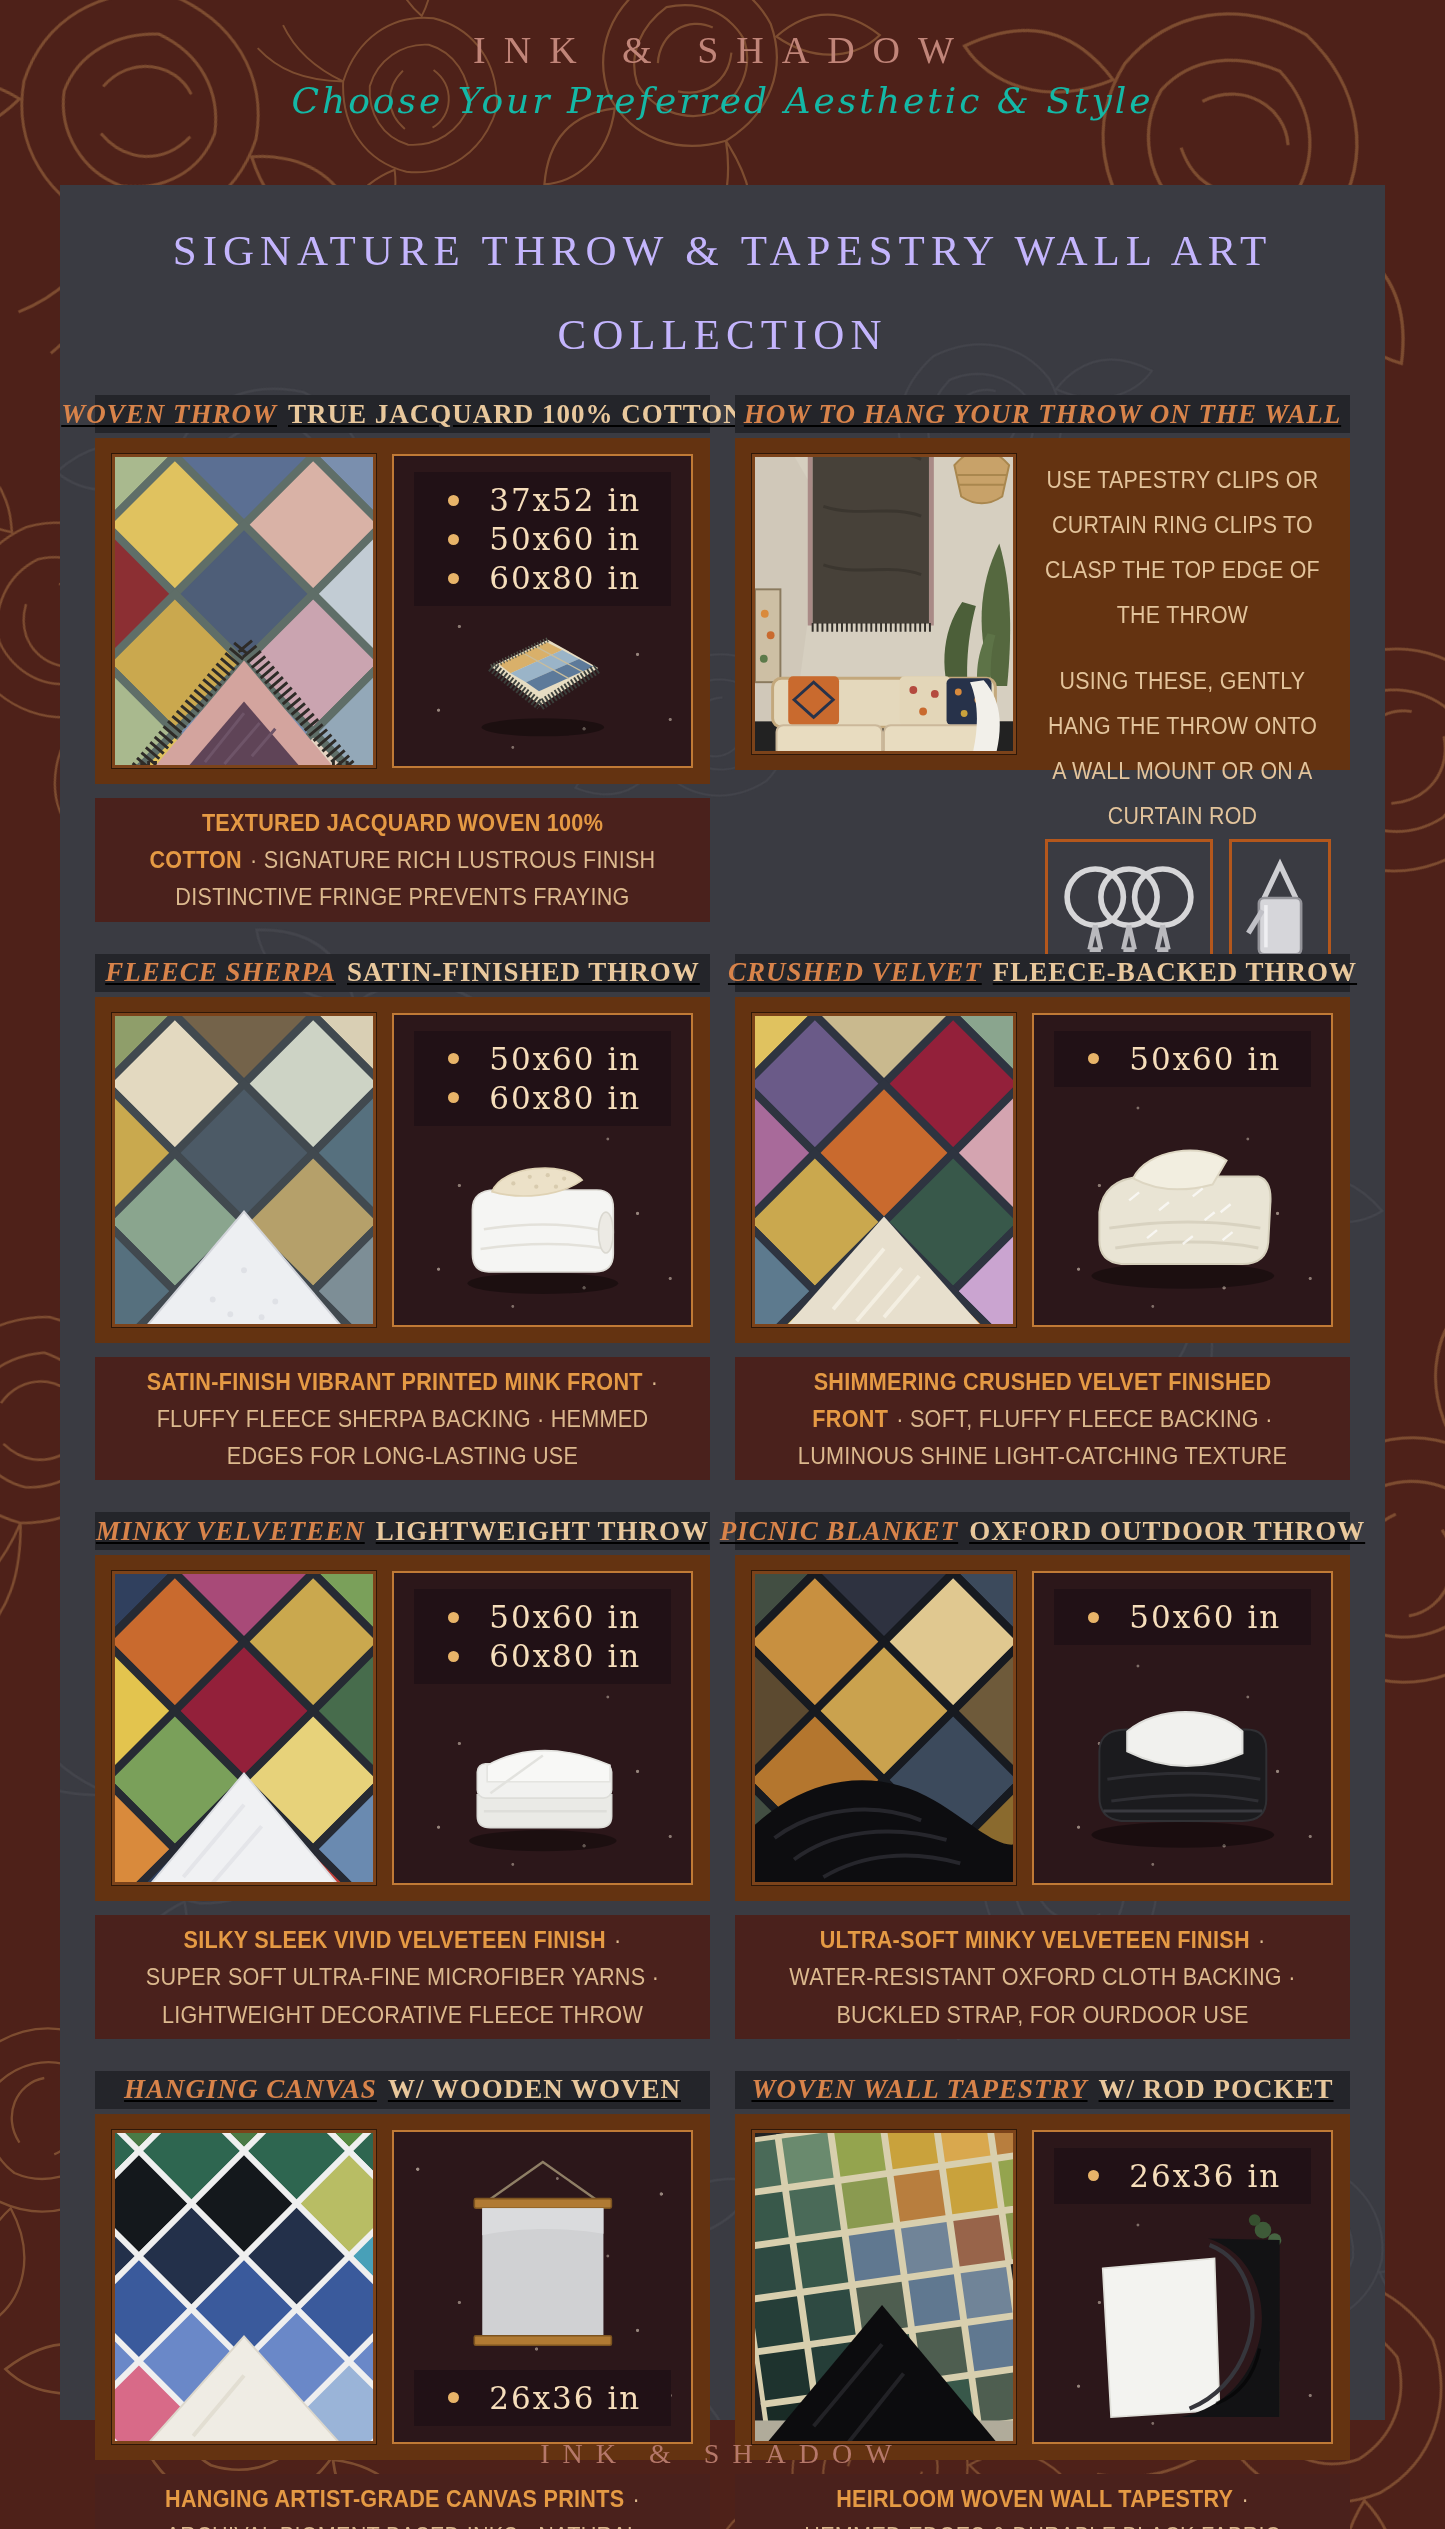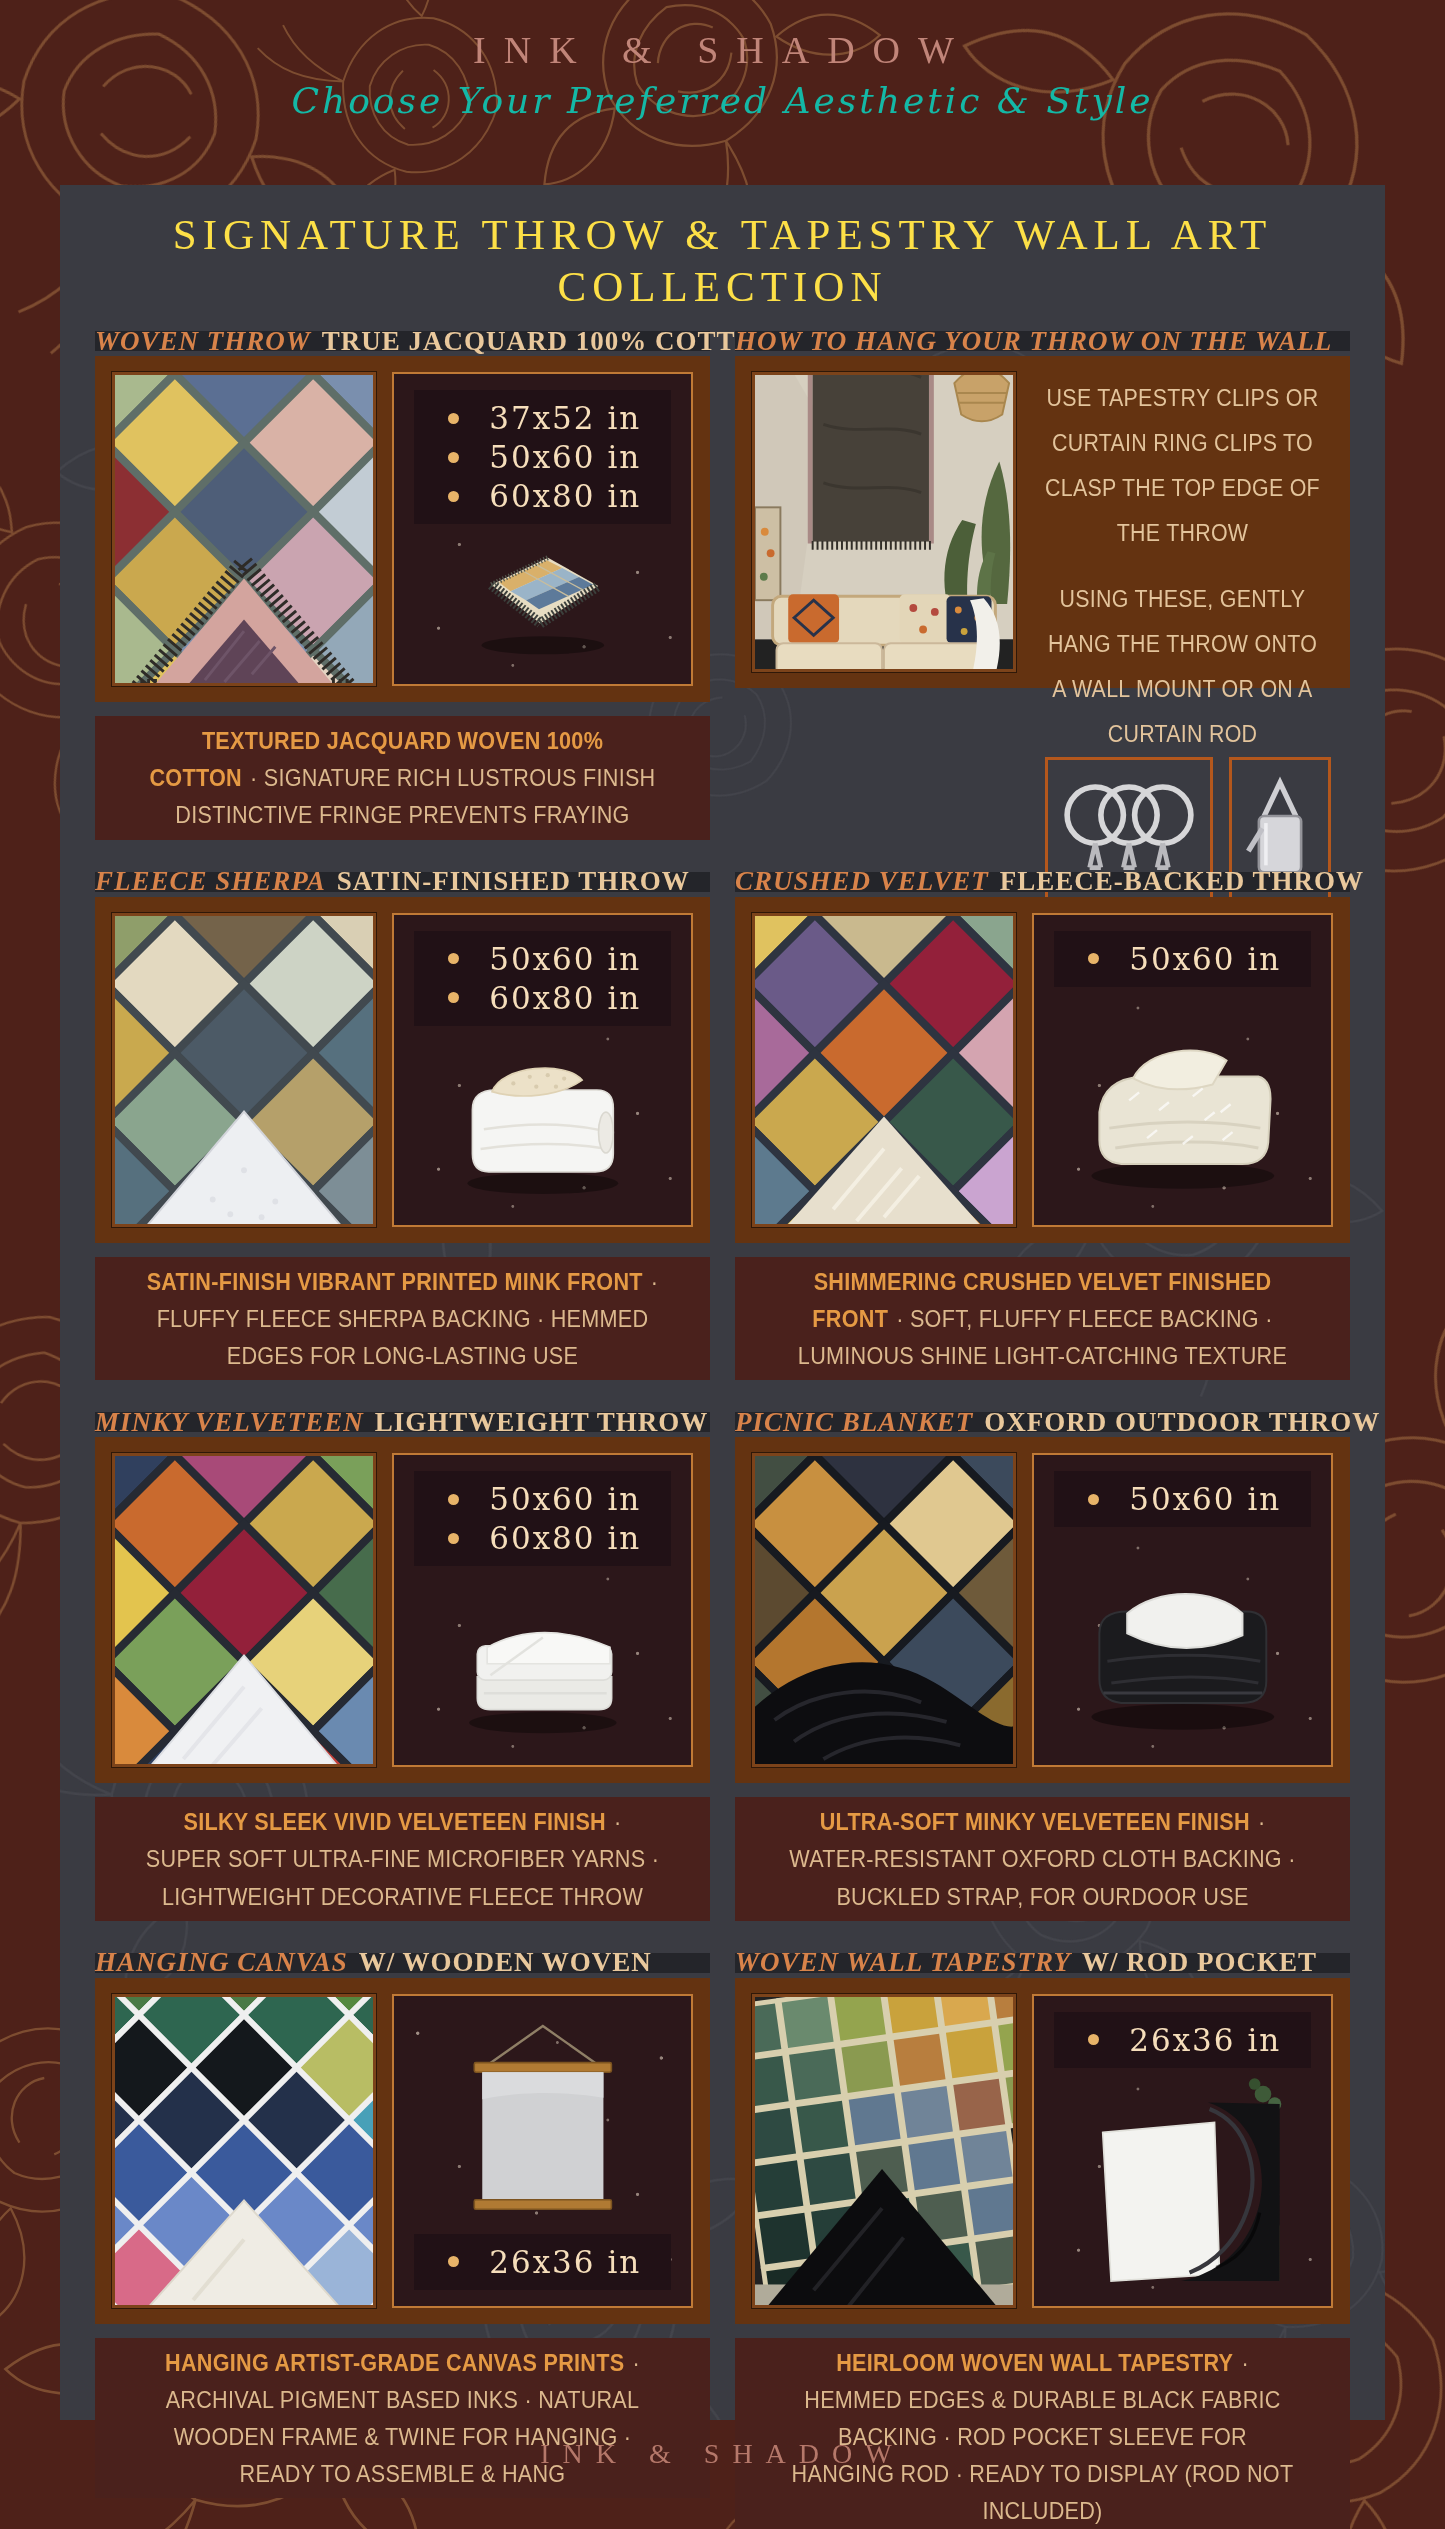--- a/index.html
+++ b/index.html
@@ -14,30 +14,30 @@
   .brand-header{position:absolute;top:0;left:0;width:100%;height:185px;text-align:center;z-index:2;}
   .brand-title{padding-top:28px;font-size:38px;font-weight:400;letter-spacing:18px;color:#c18579;}
   .brand-sub{margin-top:8px;font-style:italic;font-size:36px;letter-spacing:3px;color:#14b8a6;font-family:"DejaVu Serif",serif;}
 
   
   .panel{position:absolute;top:185px;left:60px;width:1325px;height:2235px;background:#3a3b42;z-index:1;}
   .panel-floral{position:absolute;inset:0;pointer-events:none;}
   .panel-content{position:relative;z-index:2;}
   .collection-heading{
     margin:24px 0 18px;text-align:center;font-size:43px;font-weight:400;
-    letter-spacing:6px;color:#fde047;line-height:52px;
+    letter-spacing:6px;color:#c4b5fd;line-height:84px;
   }
 
   .cards{display:grid;grid-template-columns:615px 615px;column-gap:25px;row-gap:32px;padding:0 35px;}
 
   
   .card{display:flex;flex-direction:column;}
   .card-title{
-    height:20px;display:flex;align-items:center;justify-content:flex-start;gap:11px;
-    background:#24252a;font-weight:bold;font-size:27px;white-space:nowrap;
+    height:38px;display:flex;align-items:center;justify-content:center;gap:11px;
+    background:#24252a;font-weight:bold;font-size:27px;white-space:nowrap;text-decoration:underline;
   }
   .t-lead{font-style:italic;color:#d8834a;letter-spacing:1px;}
   .t-rest{color:#e9c89c;letter-spacing:1px;}
 
   .card-body{margin-top:5px;height:346px;background:#643311;padding:16px 17px;display:flex;gap:16px;box-sizing:border-box;}
   .card-body.tall{height:332px;}
   .photo{flex:0 0 258px;border:3px solid #7c431a;outline:1px solid #2f1808;background:#222;overflow:hidden;}
   .photo svg{width:100%;height:100%;}
 
   .detail{

